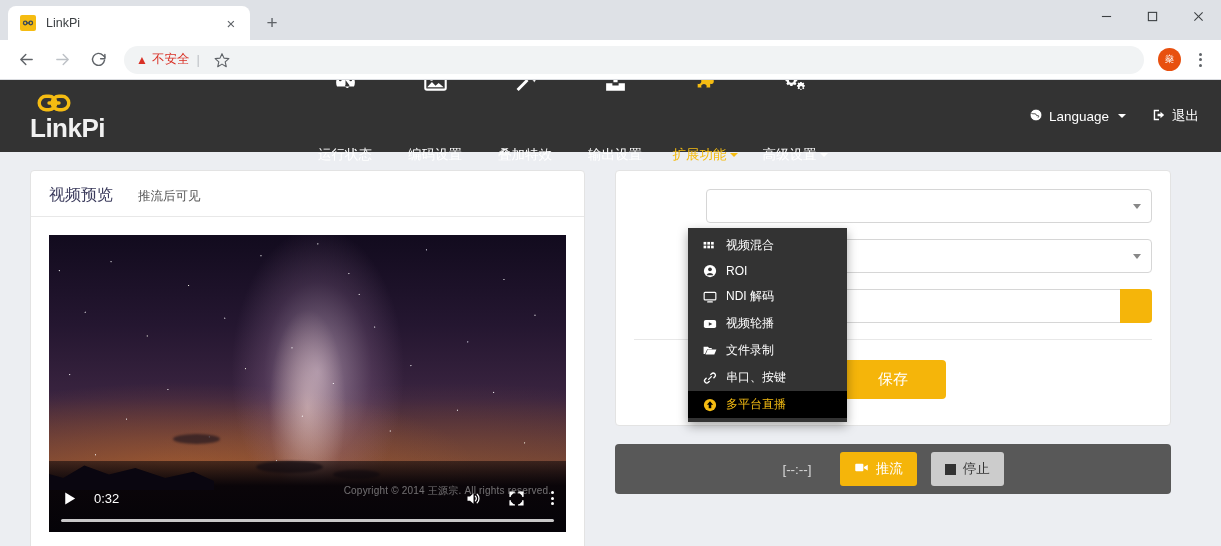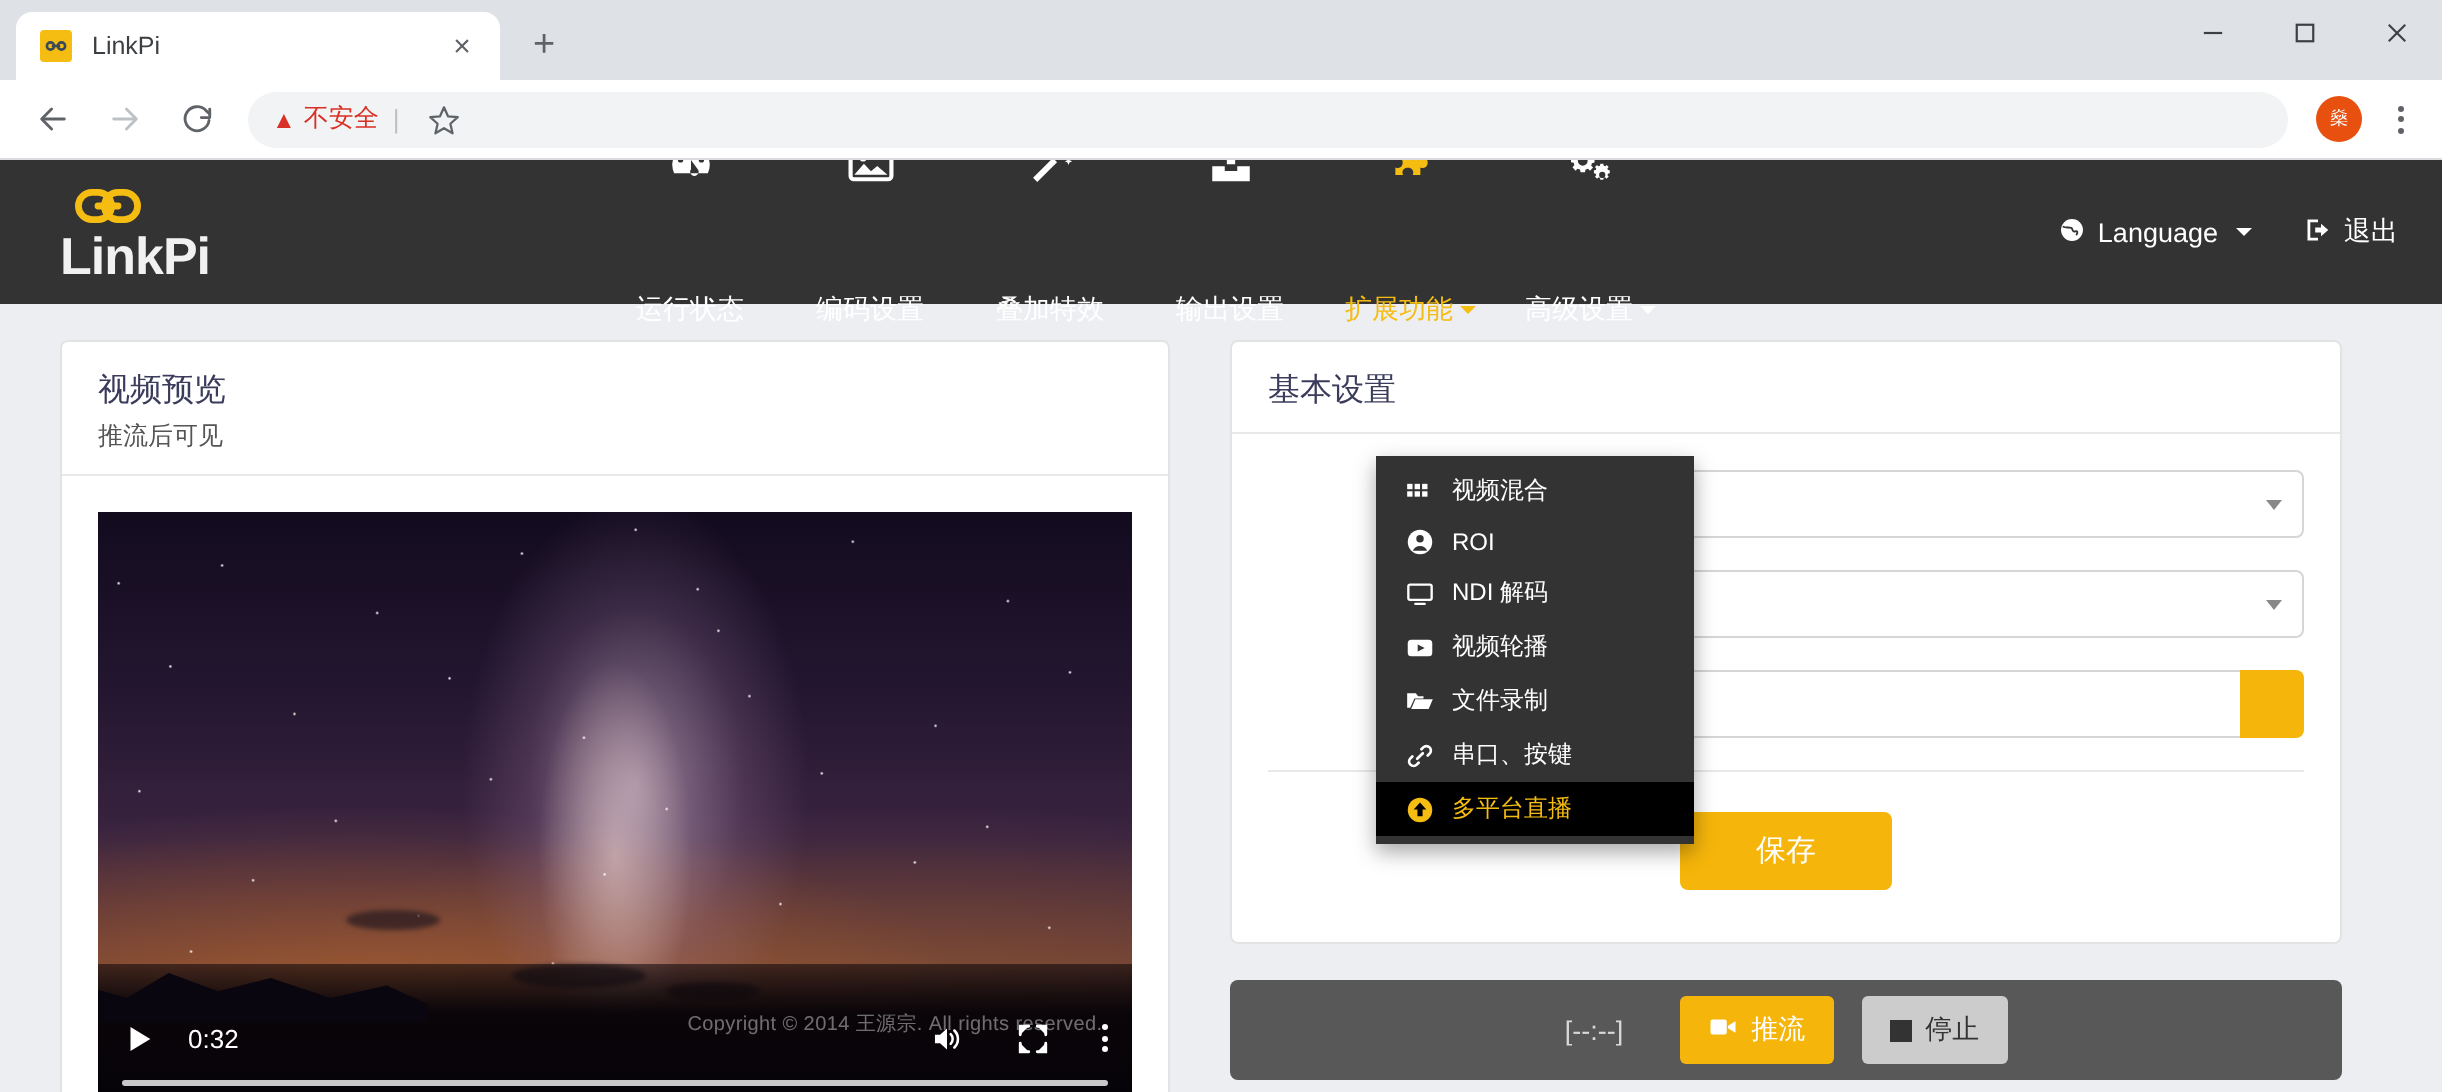--- a/index.html
+++ b/index.html
@@ -162,21 +162,21 @@
   .col-left { width: 555px; flex: none; }
   .col-right { width: 556px; flex: none; }
 
   .card {
     background: #fff; border: 1px solid #e3e3e3;
     border-radius: 4px;
   }
   .card-head {
     padding: 14px 18px 10px 18px;
     border-bottom: 1px solid #e8e8e8;
-    display: flex; align-items: baseline; gap: 4px; flex-direction: column;
+    display: flex; align-items: baseline; gap: 25px;
   }
   .card-title { font-size: 16px; color: #3b3b5c; }
   .card-sub { font-size: 12.5px; color: #555; }
   .card-body { padding: 18px; }
 
   
   .video {
     width: 100%; height: 297px; position: relative;
     background: #05040a; overflow: hidden;
   }
@@ -553,23 +553,20 @@
                 </div>
                 <div class="vprogress"></div>
               </div>
             </div>
           </div>
         </div>
       </div>
 
       <div class="col-right">
         <div class="card">
-          <div class="card-head">
-            <span class="card-title">基本设置</span>
-          </div>
           <div class="card-body">
 
             <div class="form-row">
               <span class="form-label"></span>
               <div class="selectbox">
                 <span></span>
                 <span class="sc"></span>
               </div>
             </div>
 

